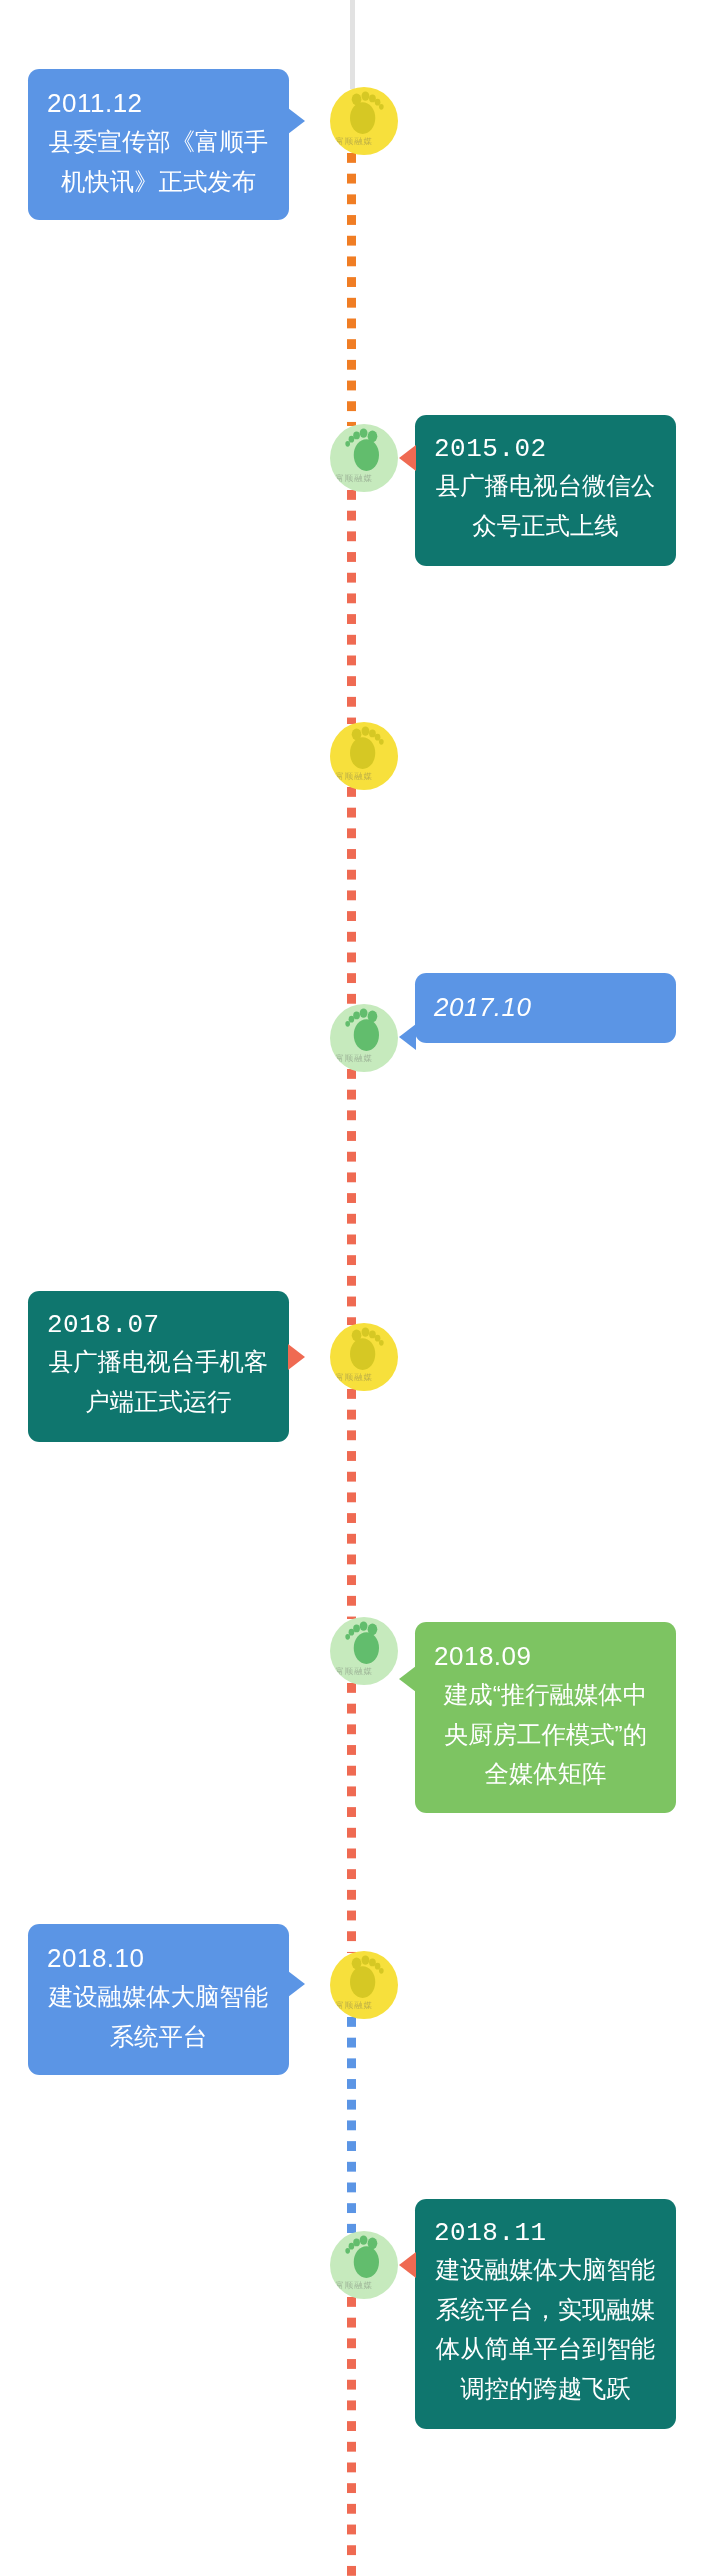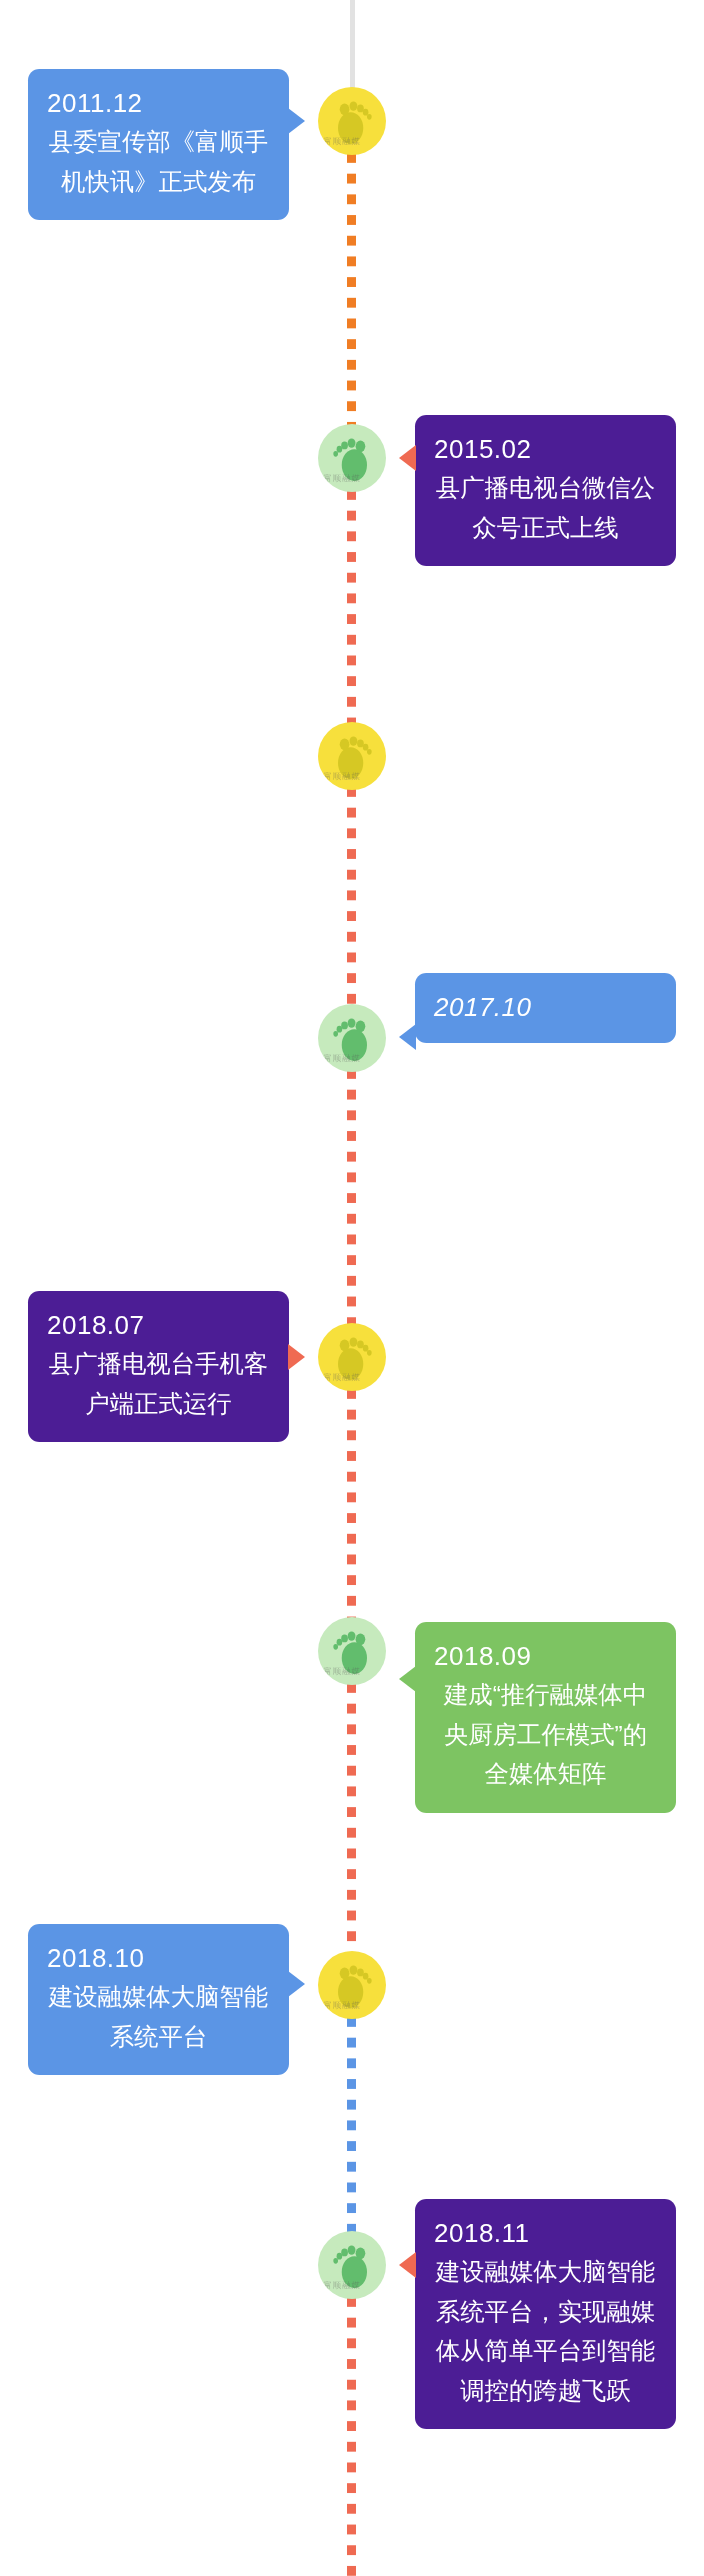--- a/index.html
+++ b/index.html
@@ -32,26 +32,26 @@
     background-size:9.4px 20.7px;
     background-repeat:repeat-y;
   }
   .seg-orange { color:#f07d24; }
   .seg-red    { color:#ef6a52; }
   .seg-blue   { color:#5b95e5; }
 
   
   .marker {
     position:absolute;
-    left:352px;
+    left:364px;
     width:68px; height:68px;
     margin-left:-34px;
     border-radius:50%;
     z-index:4;
-    display:flex; align-items:center; justify-content:center;
+    display:flex; justify-content:center;
     overflow:hidden;
   }
   .marker.yellow { background:#f7e03c; }
   .marker.green  { background:#c6eabd; }
   .marker svg { display:block; }
 
   
   .marker .wm {
     position:absolute;
     left:5.6px; bottom:3.8px;
@@ -69,21 +69,21 @@
     position:absolute;
     width:261px;
     border-radius:11.3px;
     padding:17px 19px 19px;
     color:#ffffff;
     z-index:3;
   }
   .card.left  { left:28px;  }
   .card.right { left:415px; }
   .c-blue   { background:#5b95e5; }
-  .c-red    { background:#4c1d95; }
+  .c-red    { background:#0f766e;font-family:Liberation Mono, monospace; }
   .c-green  { background:#7dc462; }
 
   .card .date {
     font-size:26px;
     line-height:1.32;
     text-align:left;
     font-weight:400;
     letter-spacing:0.5px;
   }
   .card .body {

